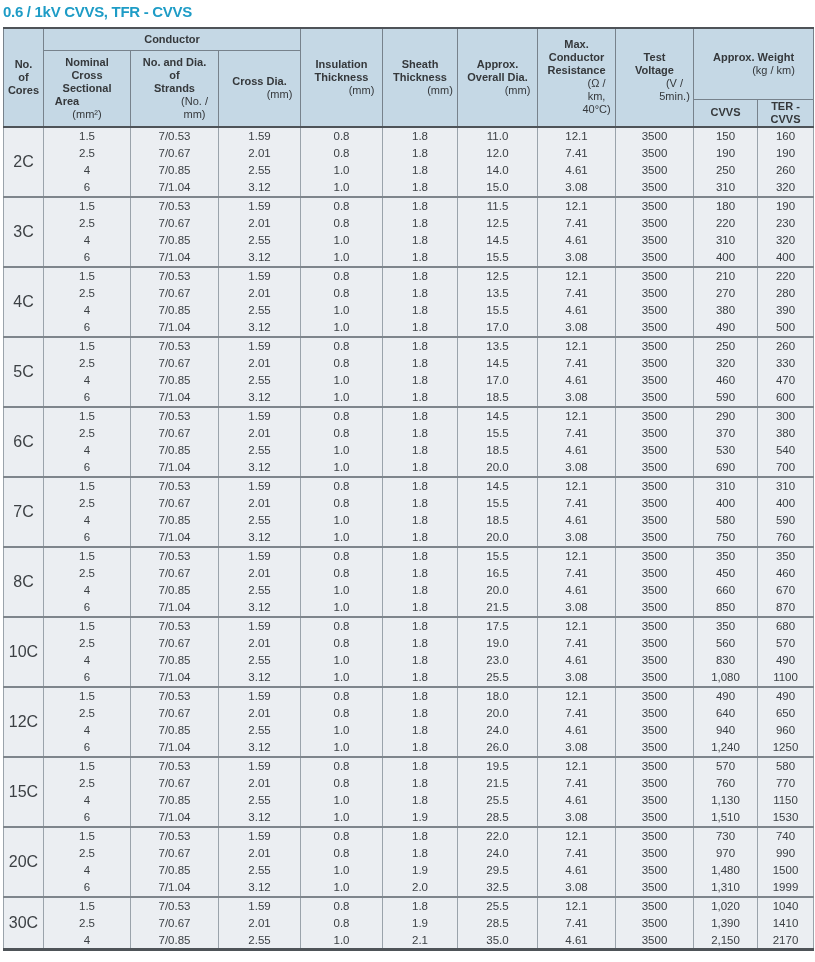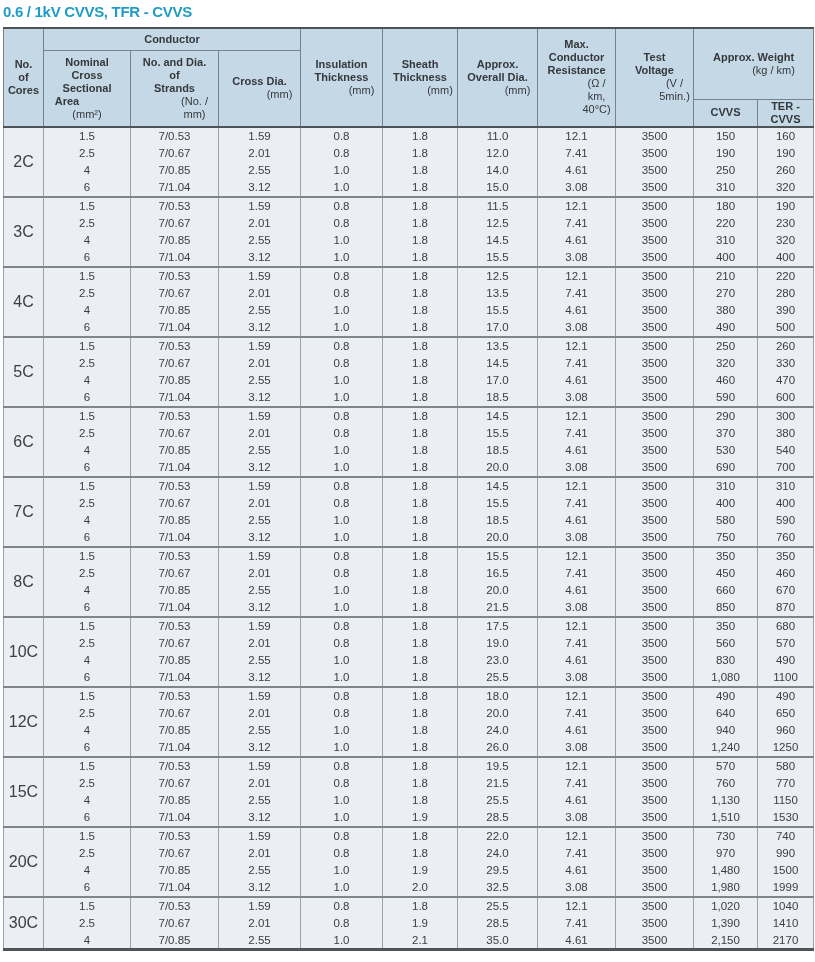--- a/index.html
+++ b/index.html
@@ -652,21 +652,21 @@
       </tr>
       <tr>
         <td>6</td>
         <td>7/1.04</td>
         <td>3.12</td>
         <td>1.0</td>
         <td>2.0</td>
         <td>32.5</td>
         <td>3.08</td>
         <td>3500</td>
-        <td>1,980</td>
+        <td>1,310</td>
         <td>1999</td>
       </tr>
       <tr class="group-start">
         <td rowspan="3" class="cores-cell">30C</td>
         <td>1.5</td>
         <td>7/0.53</td>
         <td>1.59</td>
         <td>0.8</td>
         <td>1.8</td>
         <td>25.5</td>

